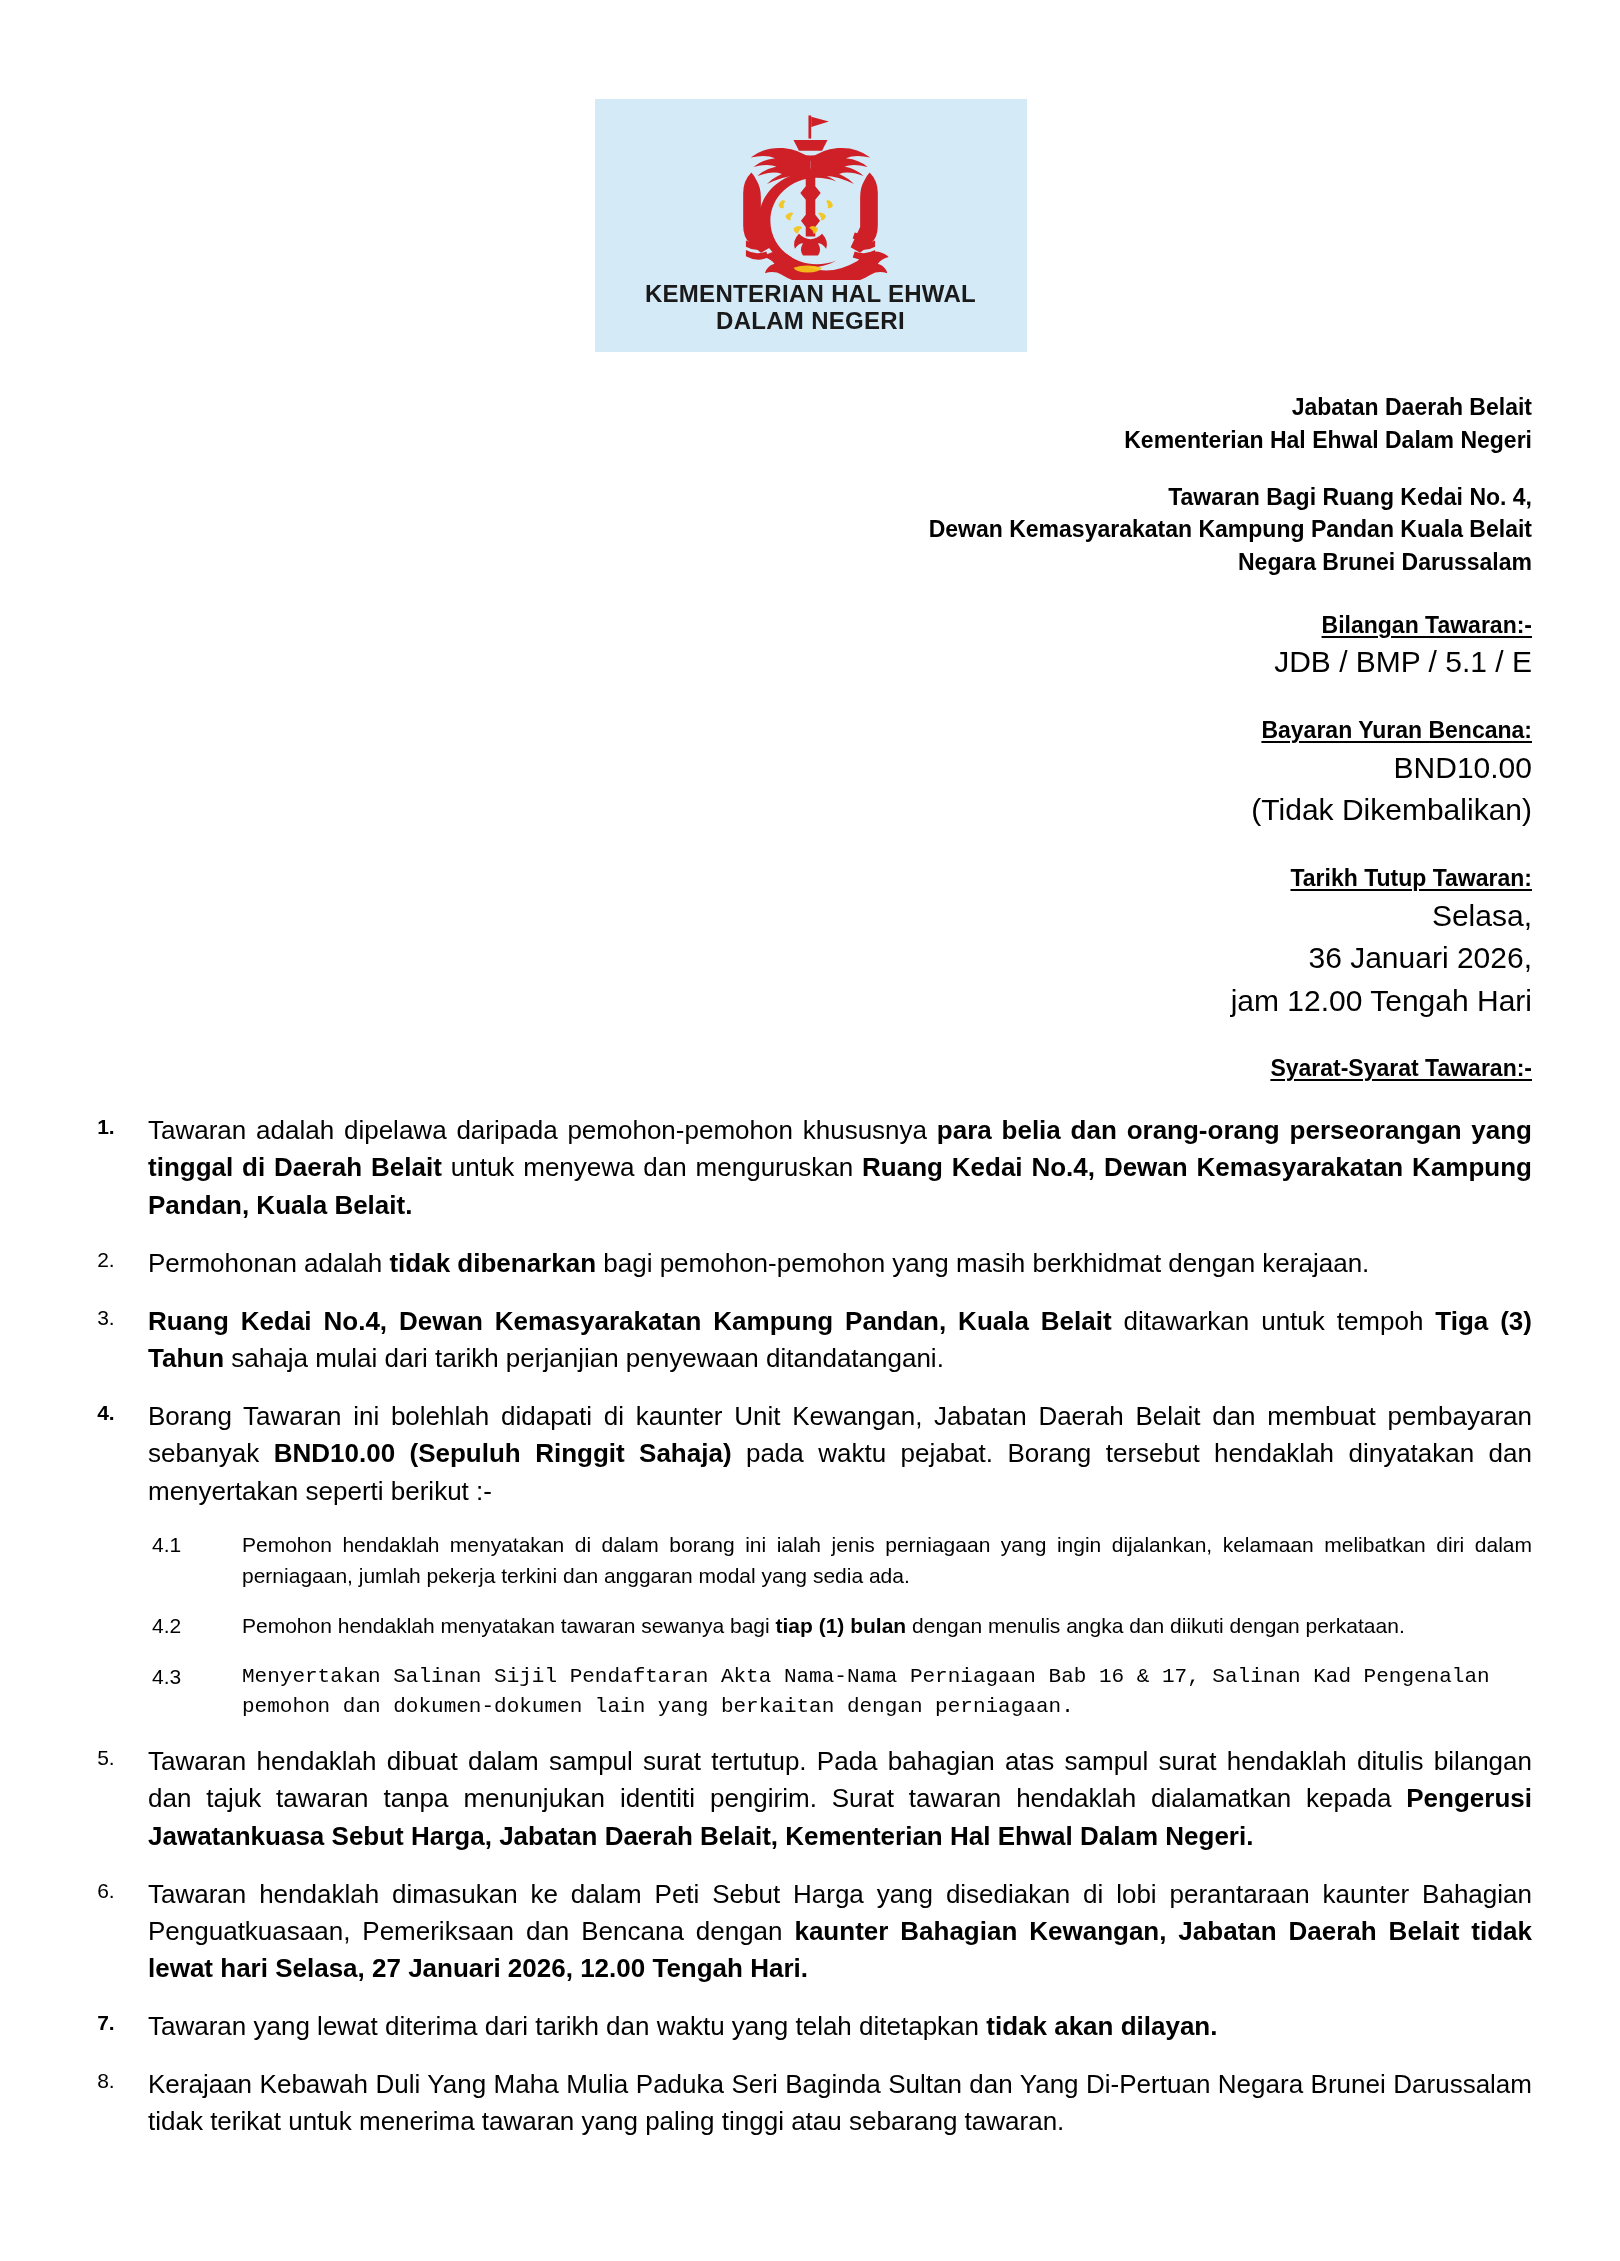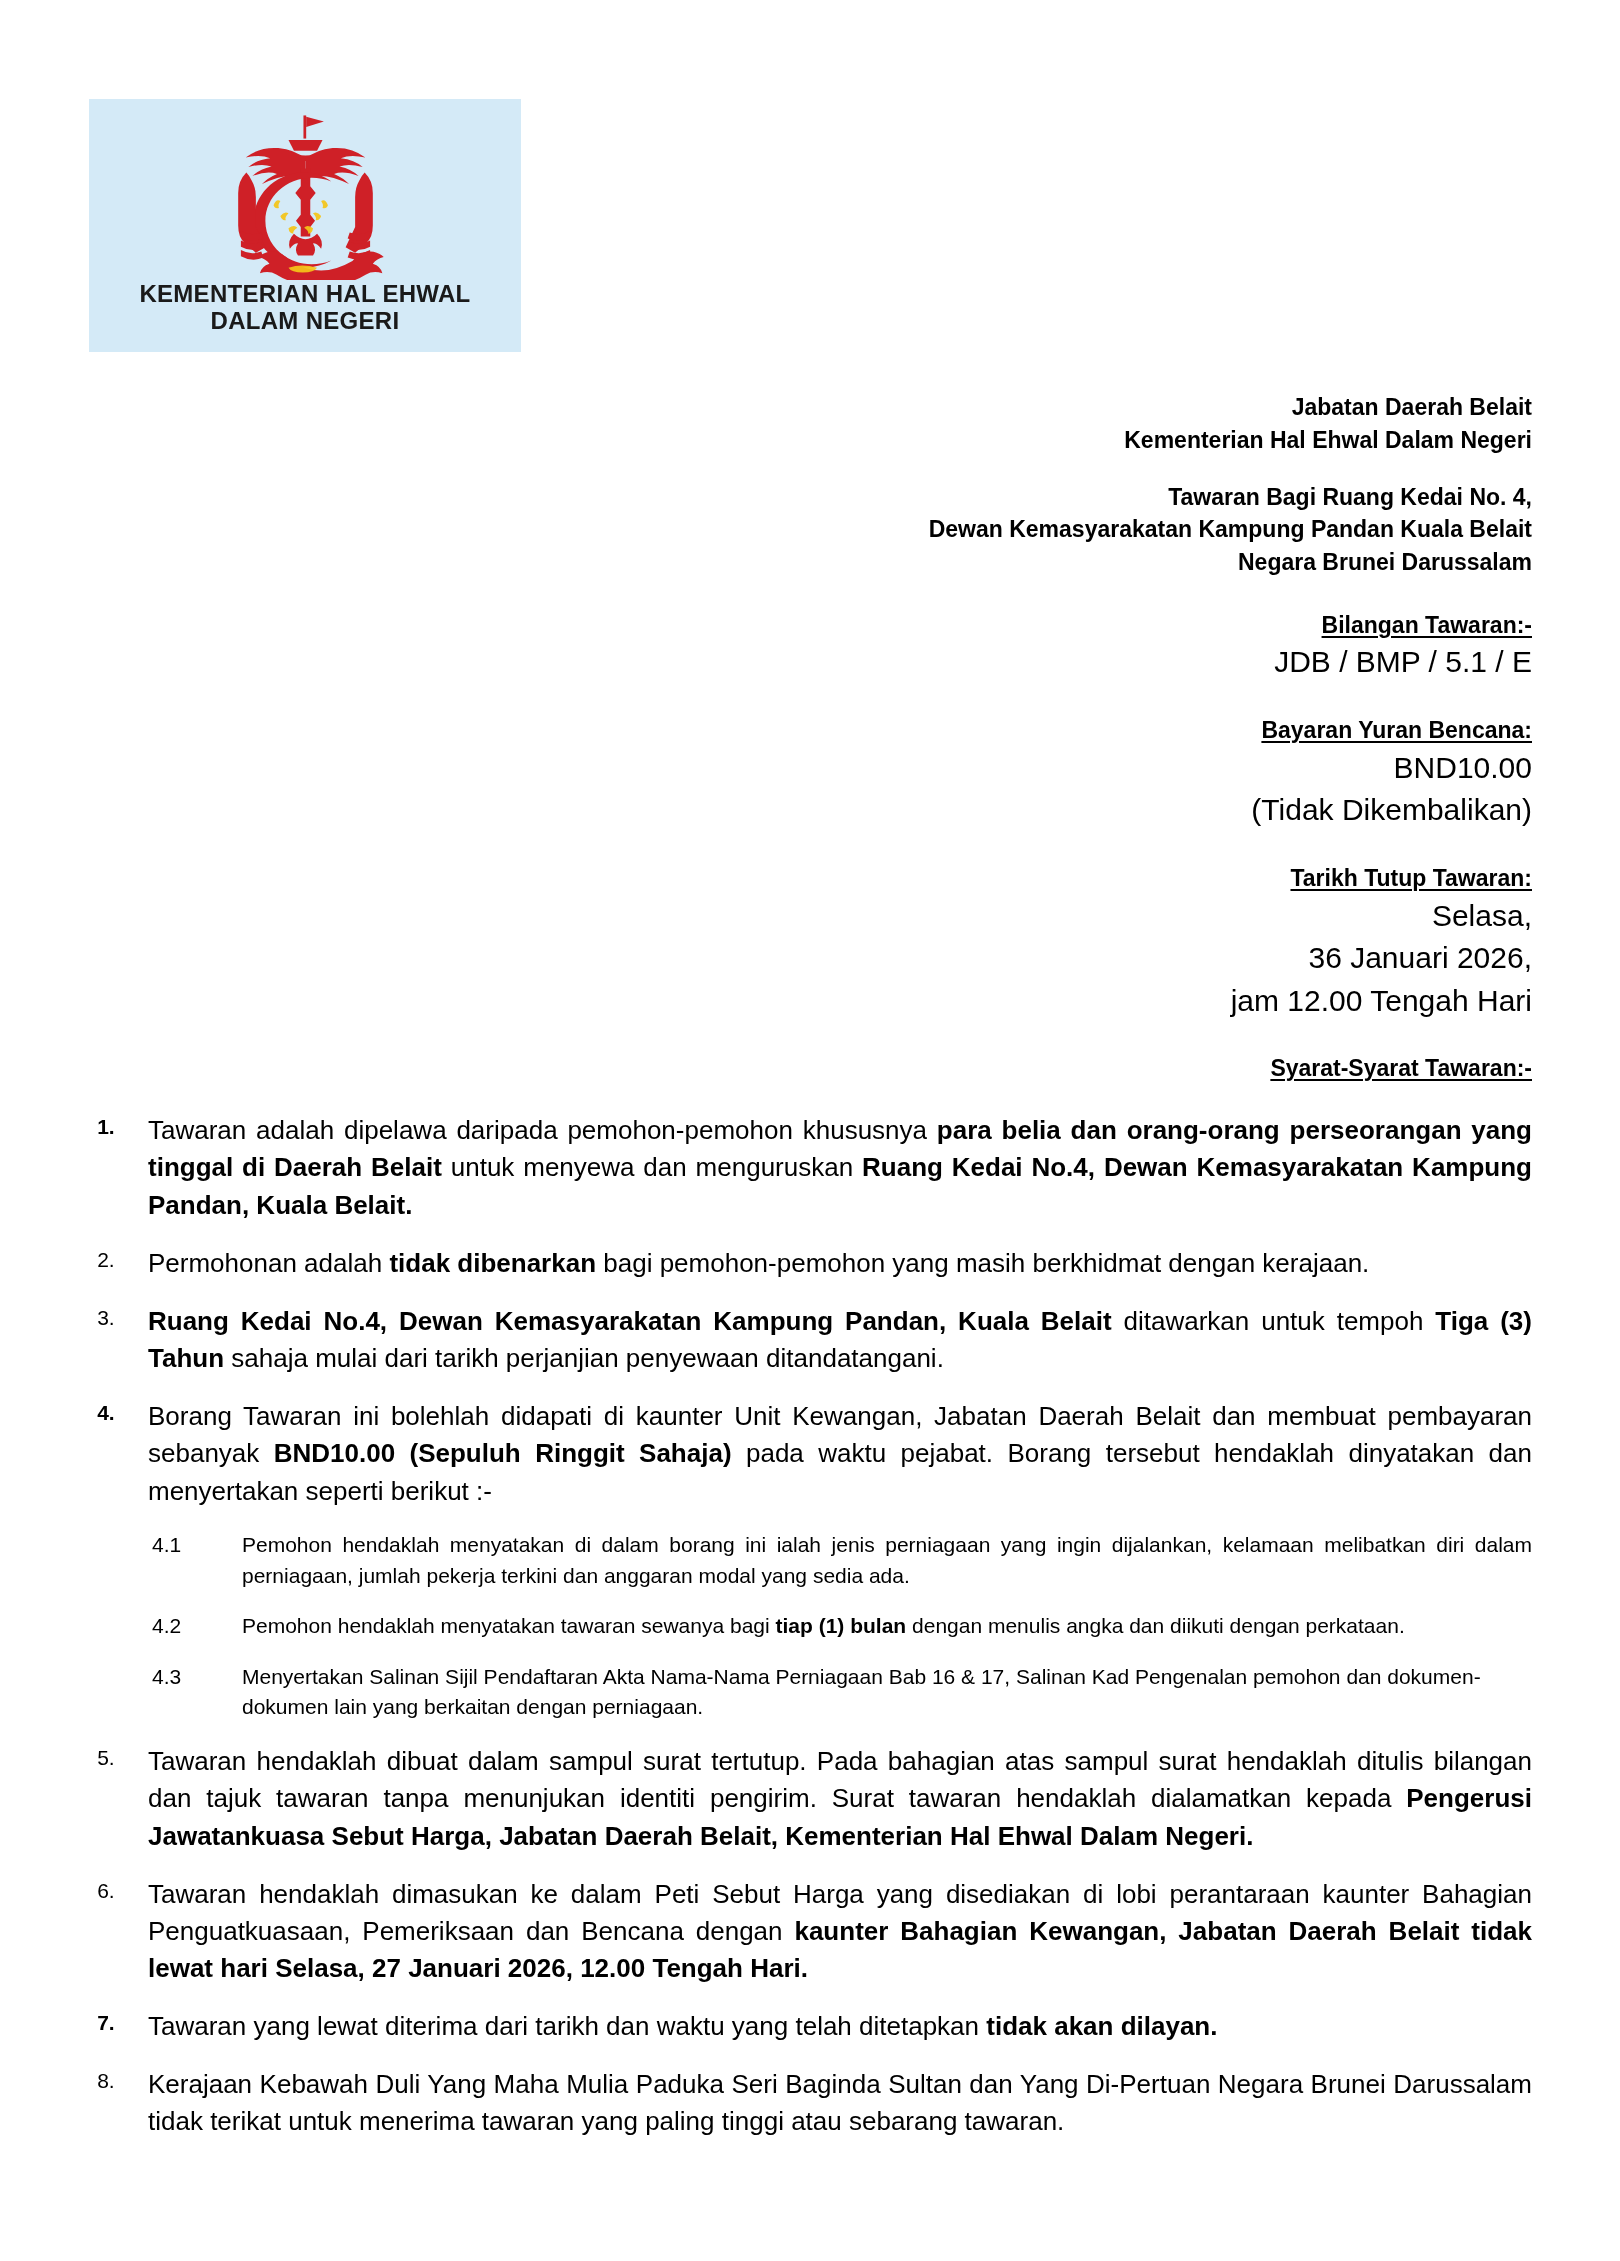--- a/index.html
+++ b/index.html
@@ -19,20 +19,21 @@
     position: relative;
     width: 1621px;
     height: 2261px;
     box-sizing: border-box;
     padding: 0 89px;
   }
 
   
   .logo-wrap {
     display: flex;
+    justify-content: center;
     padding-top: 99px;
   }
   .logo-box {
     width: 432px;
     height: 253px;
     background: #d4eaf7;
     display: flex;
     flex-direction: column;
     align-items: center;
     justify-content: flex-start;
@@ -125,21 +126,21 @@
     font-size: 21px;
     line-height: 1.44;
   }
   .subclause .sbody {
     flex: 1 1 auto;
     font-size: 21px;
     line-height: 1.44;
     text-align: justify;
     text-justify: inter-word;
   }
-  .subclause .sbody.nojust { text-align: left; }
+  .subclause .sbody.nojust { text-align: left; font-family: Liberation Mono, monospace; }
 
   b, strong { font-weight: bold; }
 </style>
 </head>
 <body>
 
 <div class="page">
 
   <div class="logo-wrap">
     <div class="logo-box">

